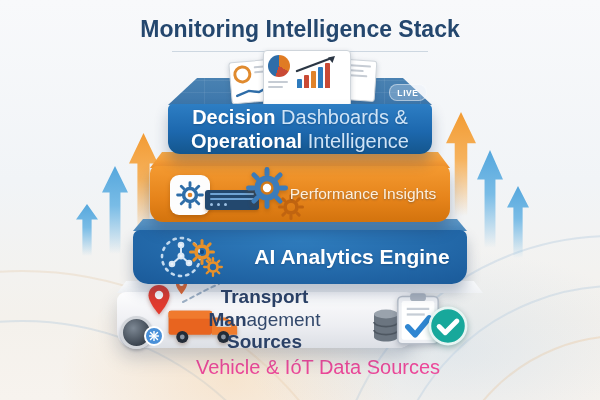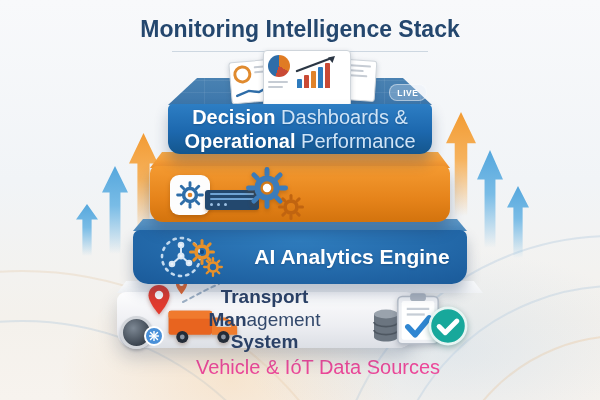--- a/index.html
+++ b/index.html
@@ -163,21 +163,21 @@
 <div class="abs m-stand"></div>
 <div class="abs m-base"></div>
 
 <div class="abs topface l1-top"></div>
 <div class="abs live-badge">
     <span>LIVE</span>
   </div>
 <div class="abs front l1-front">
   <div class="layer-text" style="font-size:20px;">
     <div><span class="lt-bold">Decision</span><span class="lt-light"> Dashboards &amp;</span></div>
-    <div><span class="lt-bold">Operational</span><span class="lt-light"> Performance</span></div>
+    <div><span class="lt-bold">Operational</span><span class="lt-light"> Intelligence</span></div>
   </div>
 </div>
 
 <div class="abs topface l2-top"></div>
 <div class="abs front l2-front">
 
   <div class="abs" style="left:20px;top:9px;width:40px;height:40px;background:#fdfdfd;border-radius:9px;box-shadow:0 2px 4px rgba(120,60,0,.35);display:flex;align-items:center;justify-content:center;">
     <svg width="28" height="28" viewBox="0 0 24 24" style="color:#2e6da8;">
       <g fill="none" stroke="currentColor">
         <circle cx="12" cy="12" r="5.5" stroke-width="3"></circle>
@@ -229,20 +229,21 @@
         <line x1="1.4" y1="12" x2="4.2" y2="12"></line>
           <line x1="19.8" y1="12" x2="22.6" y2="12"></line>
         <line x1="4.5" y1="4.5" x2="6.5" y2="6.5"></line>
           <line x1="17.5" y1="17.5" x2="19.5" y2="19.5"></line>
         <line x1="19.5" y1="4.5" x2="17.5" y2="6.5"></line>
           <line x1="6.5" y1="17.5" x2="4.5" y2="19.5"></line>
       </g>
     </g>
   </svg>
   <div class="l2-text layer-text">
+    <div style="font-size:15.5px;color:#fdf0de;">Performance Insights</div>
   </div>
 </div>
 
 <div class="abs topface l3-top"></div>
 <div class="abs front l3-front">
   <div class="abs" style="left:24px;top:3px;width:70px;height:50px;">
     <svg width="48" height="48" viewBox="0 0 48 48" style="position:absolute;left:0;top:0;">
       <circle cx="24" cy="24" r="19" fill="none" stroke="#c3dbf0" stroke-width="2.6" stroke-dasharray="2.2 5.2" stroke-linecap="round"></circle>
       <g stroke="#d8e8f6" stroke-width="2" fill="#eaf3fb">
         <line x1="24" y1="23" x2="24" y2="12"></line>
@@ -320,21 +321,21 @@
     <path d="M40 11 h13 l9 8 v7 h-22 z" fill="#ef7c2d"></path>
     <path d="M44 13.5 h7.5 l5.5 5.5 h-13 z" fill="#cfe3f2"></path>
     <circle cx="14" cy="28" r="5.3" fill="#232c38"></circle>
       <circle cx="14" cy="28" r="2.1" fill="#8b95a3"></circle>
     <circle cx="50" cy="28" r="5.3" fill="#232c38"></circle>
       <circle cx="50" cy="28" r="2.1" fill="#8b95a3"></circle>
   </svg>
 
   <div class="l4-text">
     <div style="font-size:19px;"><span class="lt-bold">Transport Man</span><span class="l4-semi">agement</span></div>
-    <div class="lt-bold" style="font-size:19px;">System</div>
+    <div class="lt-bold" style="font-size:19px;">Sources</div>
   </div>
 
   <svg class="abs" width="28" height="36" viewBox="0 0 28 36" style="left:255px;top:16px;">
     <path d="M2 6 v23 c0 2.6 5.4 4.6 12 4.6 s12 -2 12 -4.6 V6" fill="#6b7580"></path>
     <ellipse cx="14" cy="6" rx="12" ry="4.4" fill="#9aa3ad"></ellipse>
     <path d="M2 14 c0 2.6 5.4 4.6 12 4.6 s12 -2 12 -4.6" fill="none" stroke="#4e5761" stroke-width="1.6"></path>
     <path d="M2 22 c0 2.6 5.4 4.6 12 4.6 s12 -2 12 -4.6" fill="none" stroke="#4e5761" stroke-width="1.6"></path>
   </svg>
   <svg class="abs" width="46" height="54" viewBox="0 0 40 48" style="left:278px;top:0px;filter:drop-shadow(0 2px 3px rgba(60,70,90,.3));">
     <rect x="2" y="4" width="36" height="42" rx="4" fill="#eef0f4" stroke="#b9c0ca" stroke-width="1.5"></rect>

